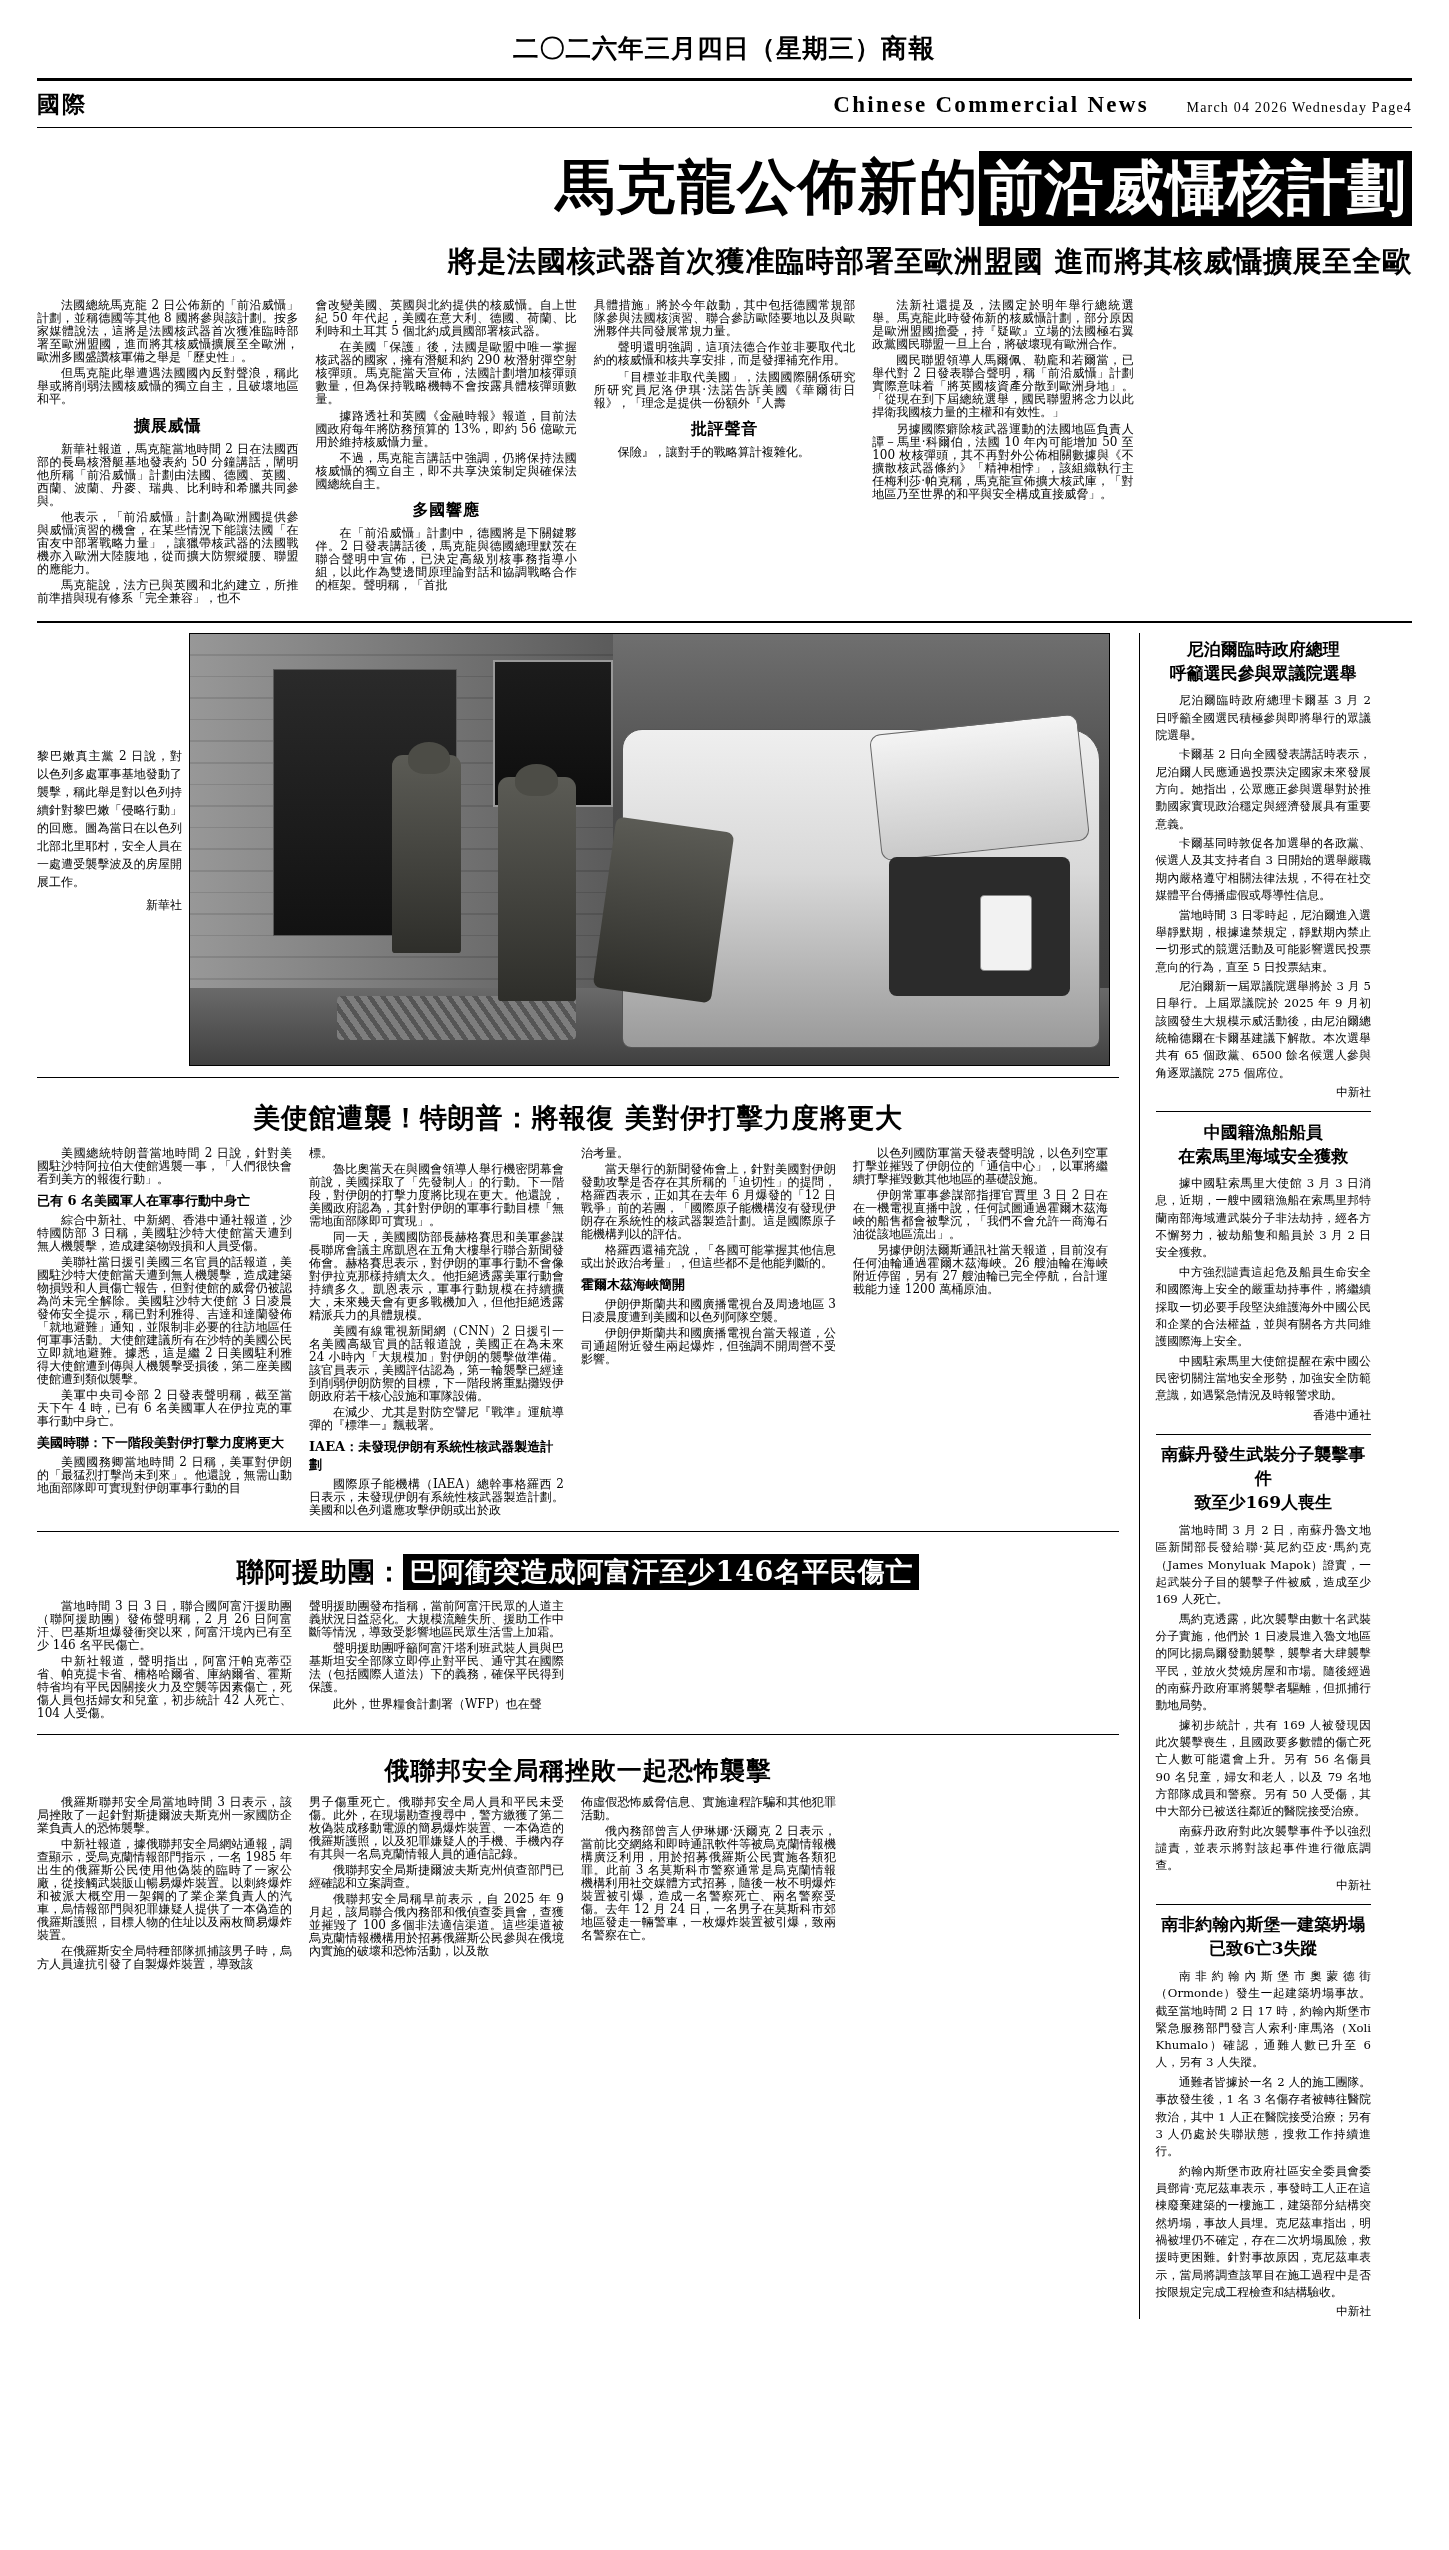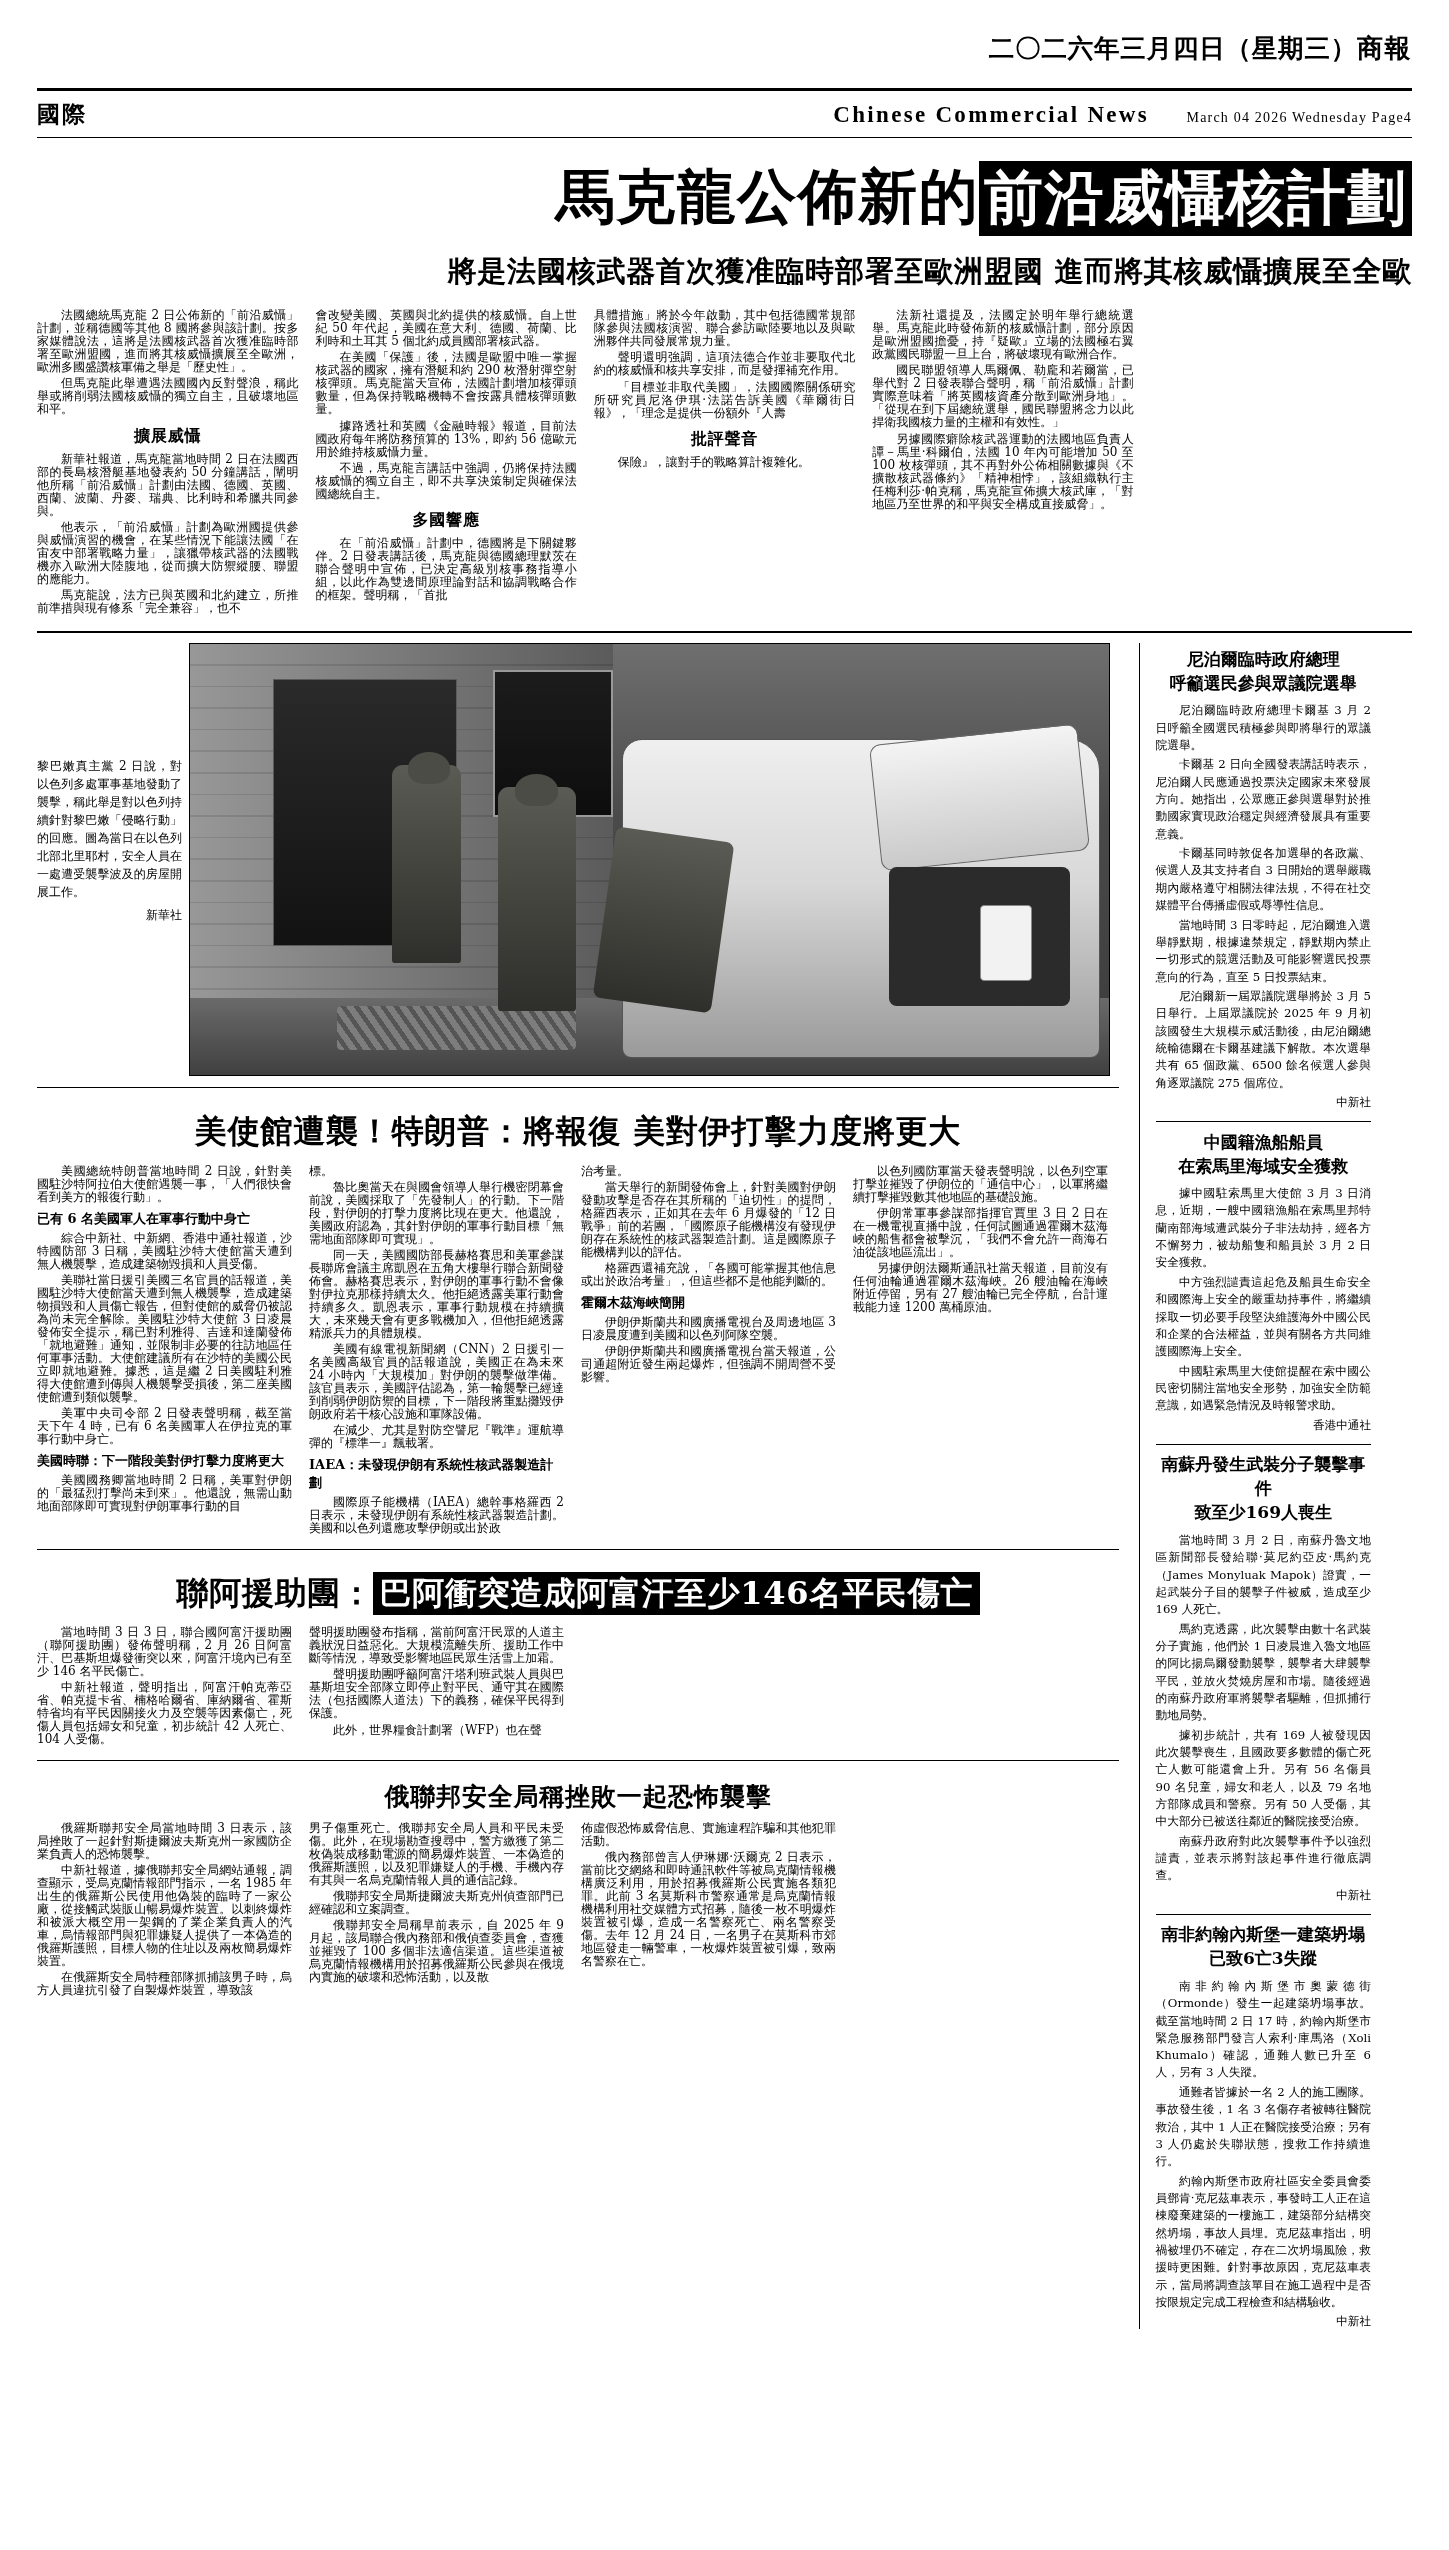--- a/index.html
+++ b/index.html
@@ -16,22 +16,22 @@
     width: 1449px;
     height: 2550px;
     padding: 31px 37px 23px 37px;
     position: relative;
   }
 
   
   .masthead-top {
     display: flex;
     align-items: flex-end;
-    justify-content: flex-end;
-    padding-bottom: 22px;
+    justify-content: center;
+    padding-bottom: 12px;
   }
   .masthead-date {
     font-size: 25.5px;
     letter-spacing: 0.8px;
     font-family: "DejaVu Serif", serif;
     font-weight: 700;
   }
   .masthead-brand {
     font-size: 26px;
     font-weight: 700;
@@ -203,21 +203,21 @@
     background: linear-gradient(180deg,#6a6a6a,#404040);
   }
   .ph-rubble {
     position:absolute; bottom:6%; left:16%; width:26%; height:10%;
     background: repeating-linear-gradient(55deg,#7d7d7d 0 6.2px,#555 6.2px 10.8px);
     border-radius: 4.6px;
   }
 
   
   .h-lead {
-    font-size: 32px;
+    font-size: 27px;
     font-weight: 700;
     font-family: "DejaVu Serif", serif;
     text-align:center;
     letter-spacing: 0.8px;
     margin: 17px 0 10.8px 0;
   }
   .h-lead.invert-band .hl-invert { background:#000; color:#fff; padding: 1.5px 6.2px 3.9px 6.2px; text-align: right; }
   .h-lead2 {
     font-size: 25px;
     font-weight: 700;

